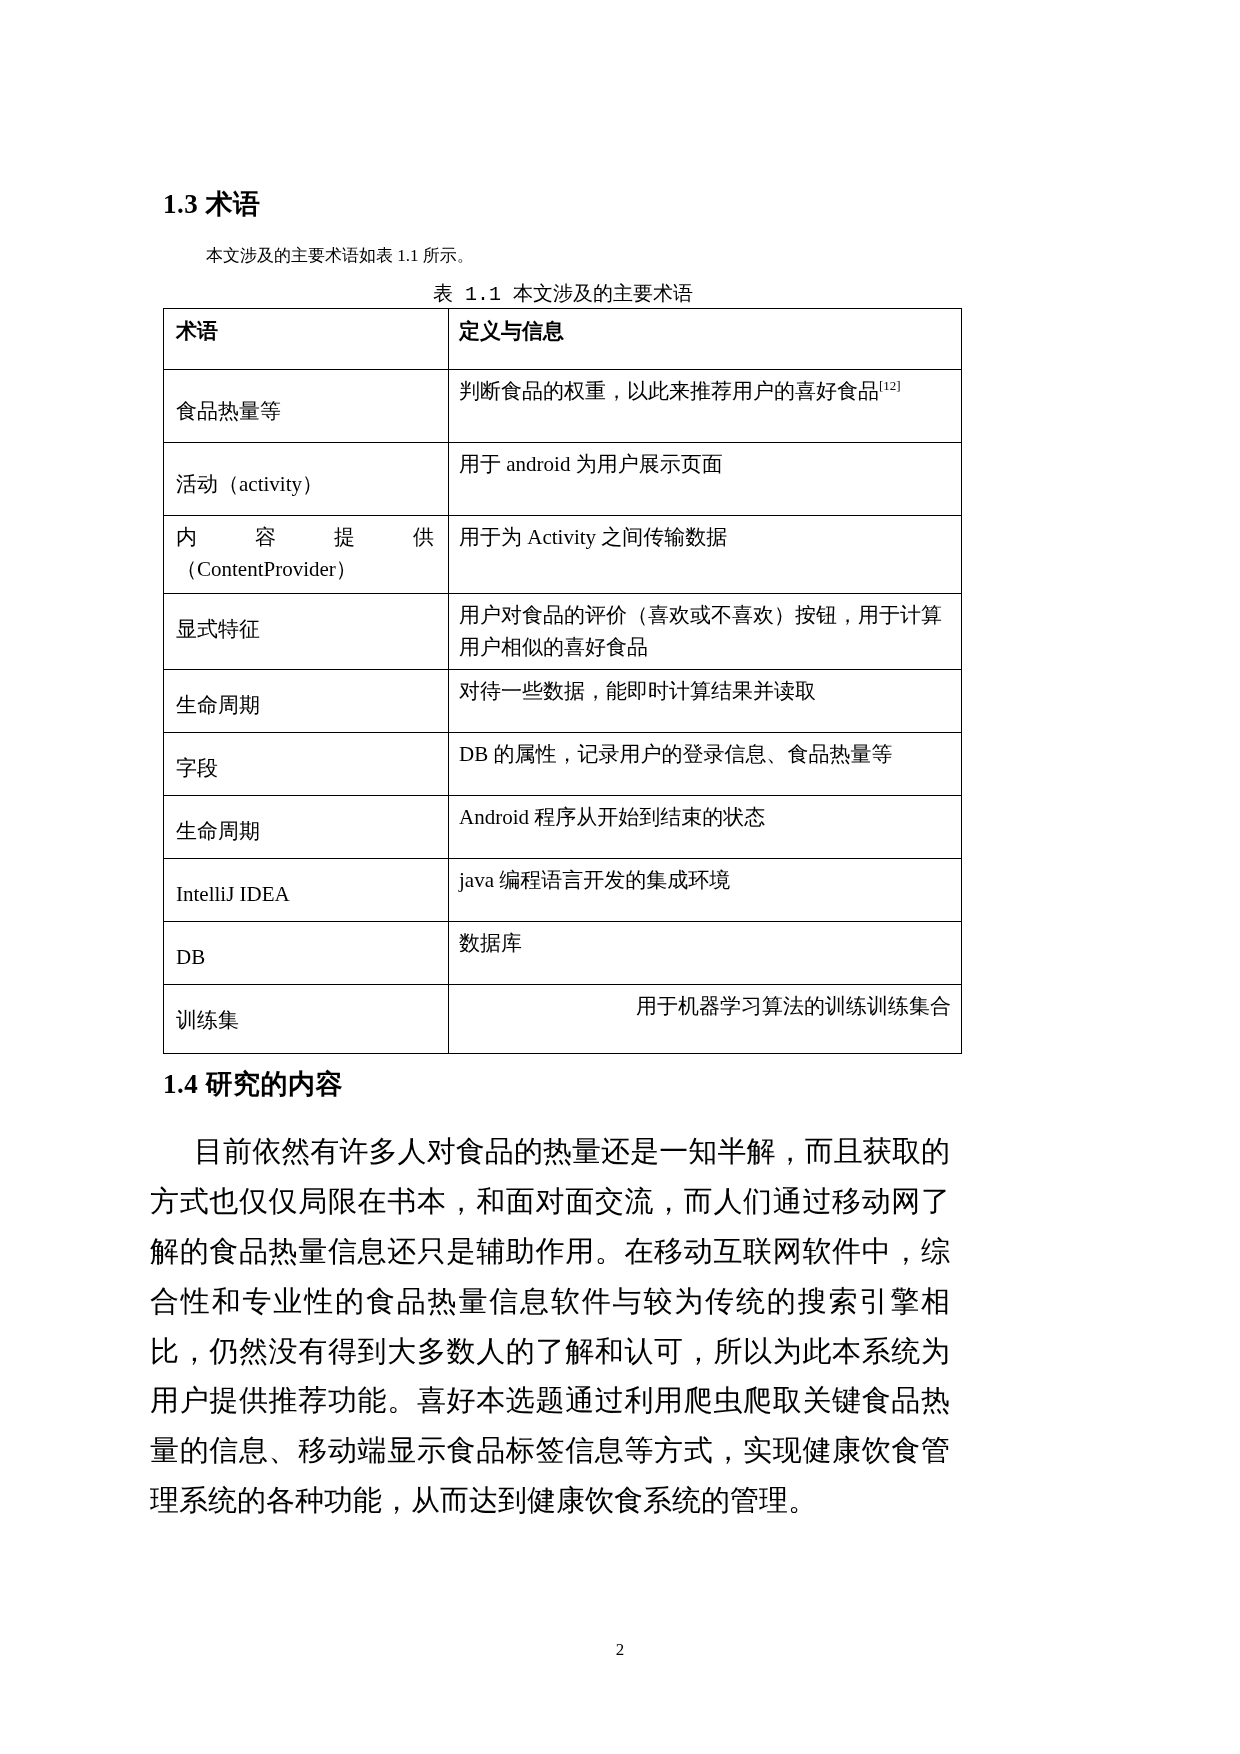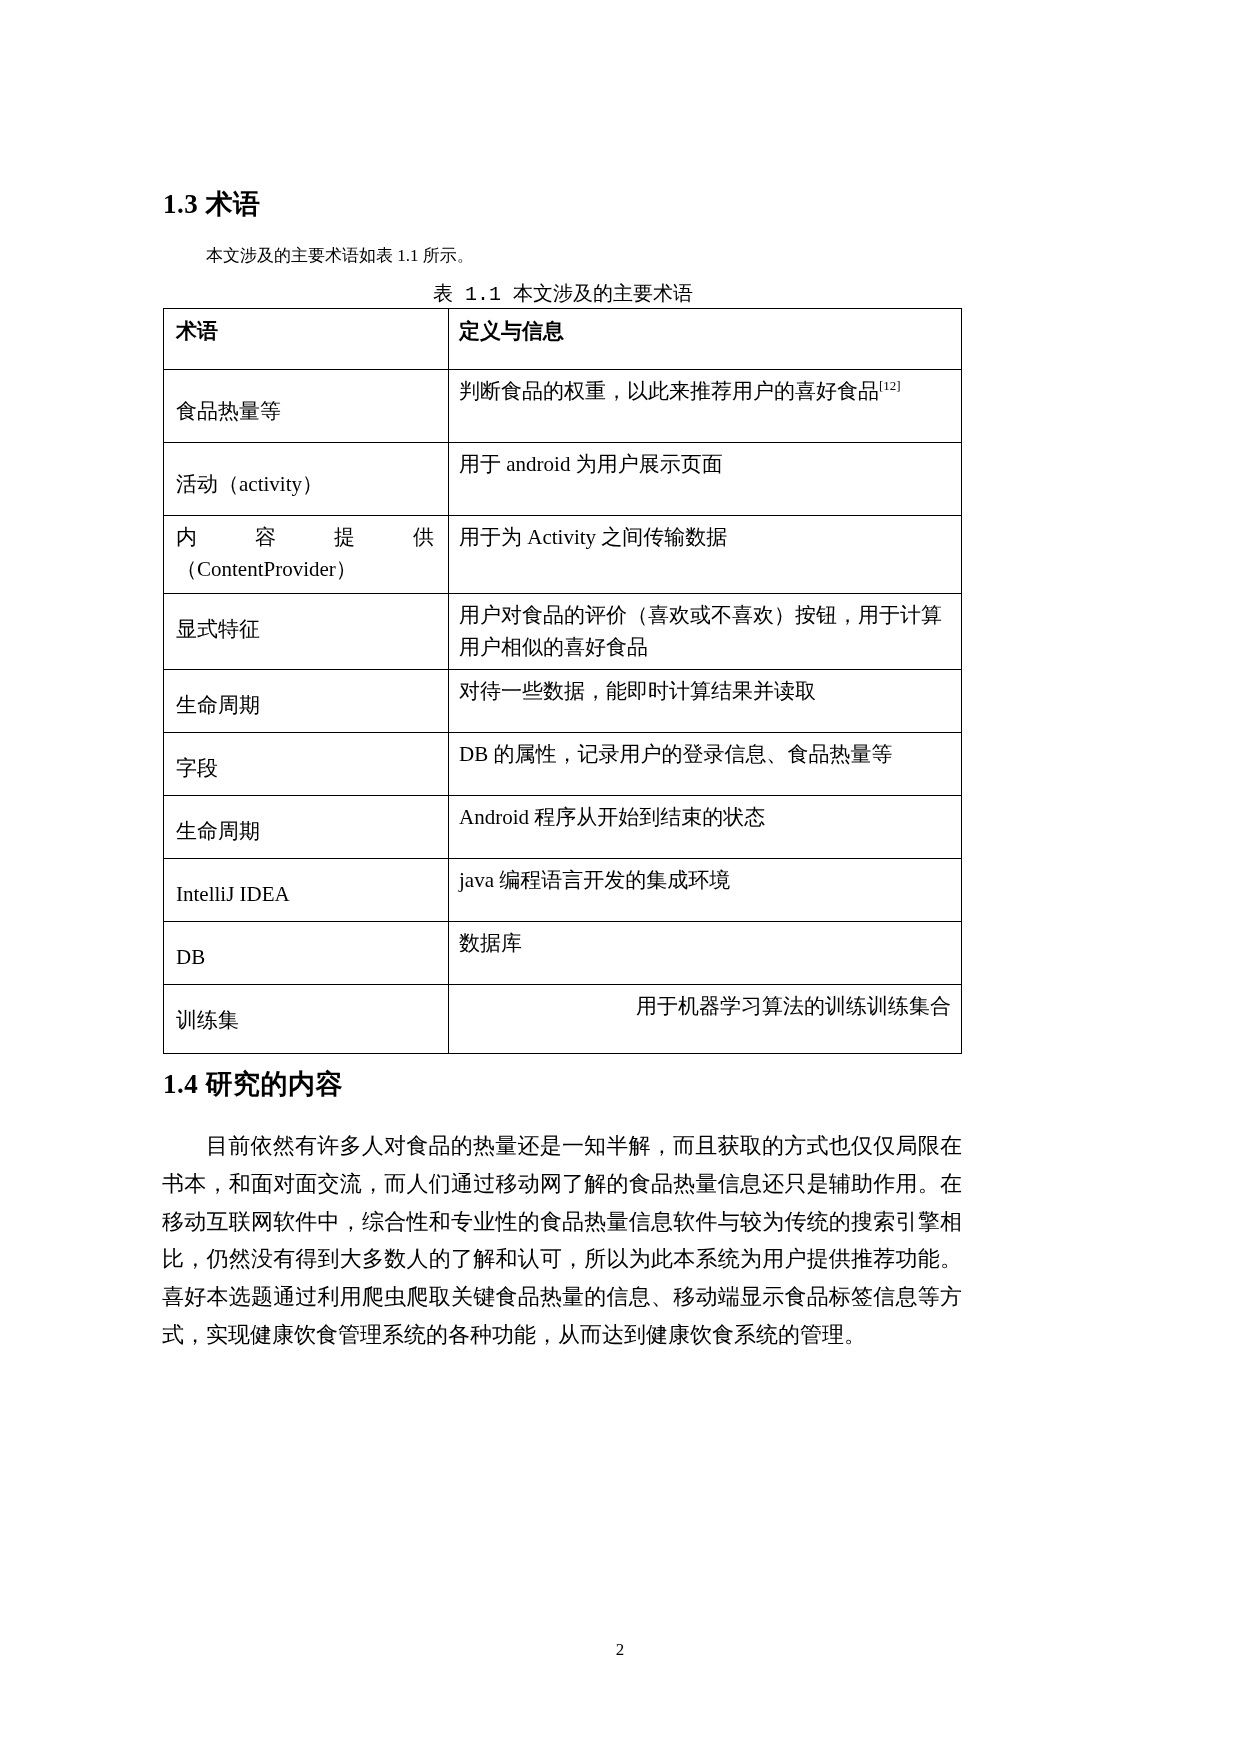--- a/index.html
+++ b/index.html
@@ -102,24 +102,24 @@
   .def-right { text-align: right; padding-right: 10px; }
   sup.cite {
     font-size: 13px;
     vertical-align: super;
     line-height: 0;
   }
 
   
   #body-para {
     position: absolute;
-    left: 162px;
+    left: 150px;
     top: 1127px;
     width: 800px;
-    font-size: 22px;
+    font-size: 29px;
     line-height: 1.72;
     text-align: justify;
     text-indent: 44px;
   }
 
   
   #page-number {
     position: absolute;
     left: 0;
     top: 1640px;

